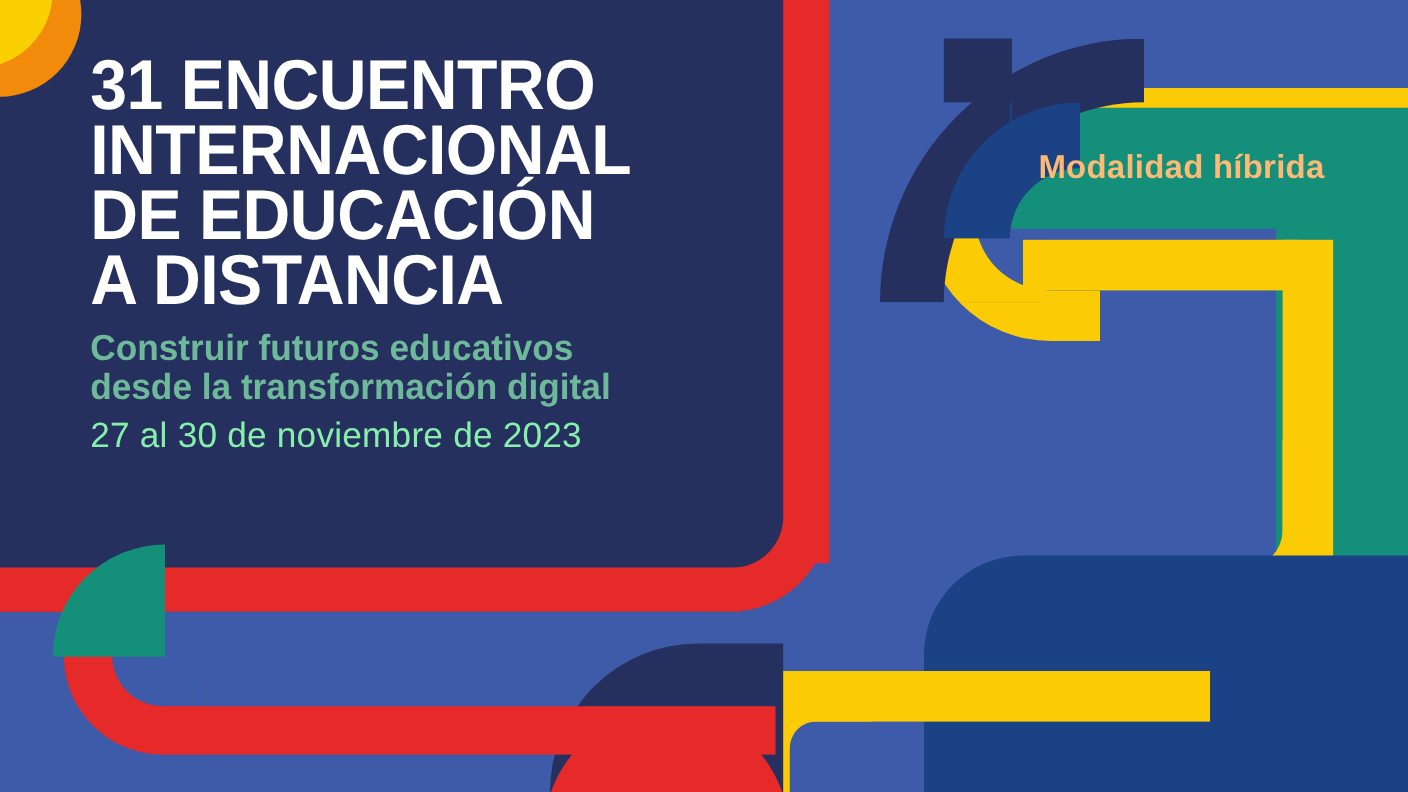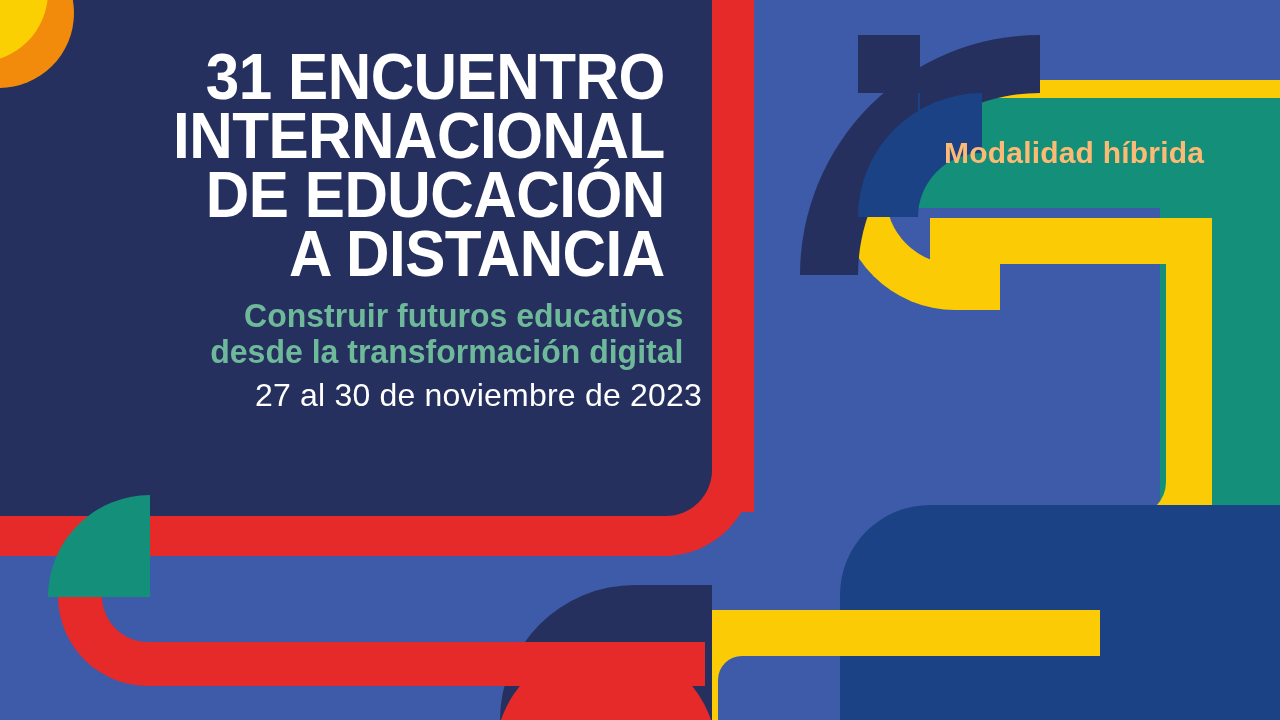--- a/index.html
+++ b/index.html
@@ -276,21 +276,20 @@
     height: 102px;
     background: #14907a;
     border-top-left-radius: 102px;
   }
 
   
   #text-block {
     left: 82px;
     top: 48px;
     width: 620px;
-    text-align: right;
   }
   #title {
     color: #ffffff;
     font-size: 64px;
     line-height: 0.92;
     font-weight: 700;
     letter-spacing: -0.5px;
     margin: 0;
     transform: scaleX(0.94);
     transform-origin: left top;
@@ -300,21 +299,21 @@
     color: #6fb99b;
     font-size: 33px;
     line-height: 1.12;
     font-weight: 700;
     margin: 14px 0 0 0;
     transform: scaleX(0.97);
     transform-origin: left top;
     white-space: pre-line;
   }
   #dates {
-    color: #ffffff;
+    color: #86efac;
     font-size: 32px;
     font-weight: 400;
     margin: 6px 0 0 0;
     letter-spacing: 0.2px;
   }
 
   #modalidad {
     left: 944px;
     top: 136px;
     color: #fdba74;

